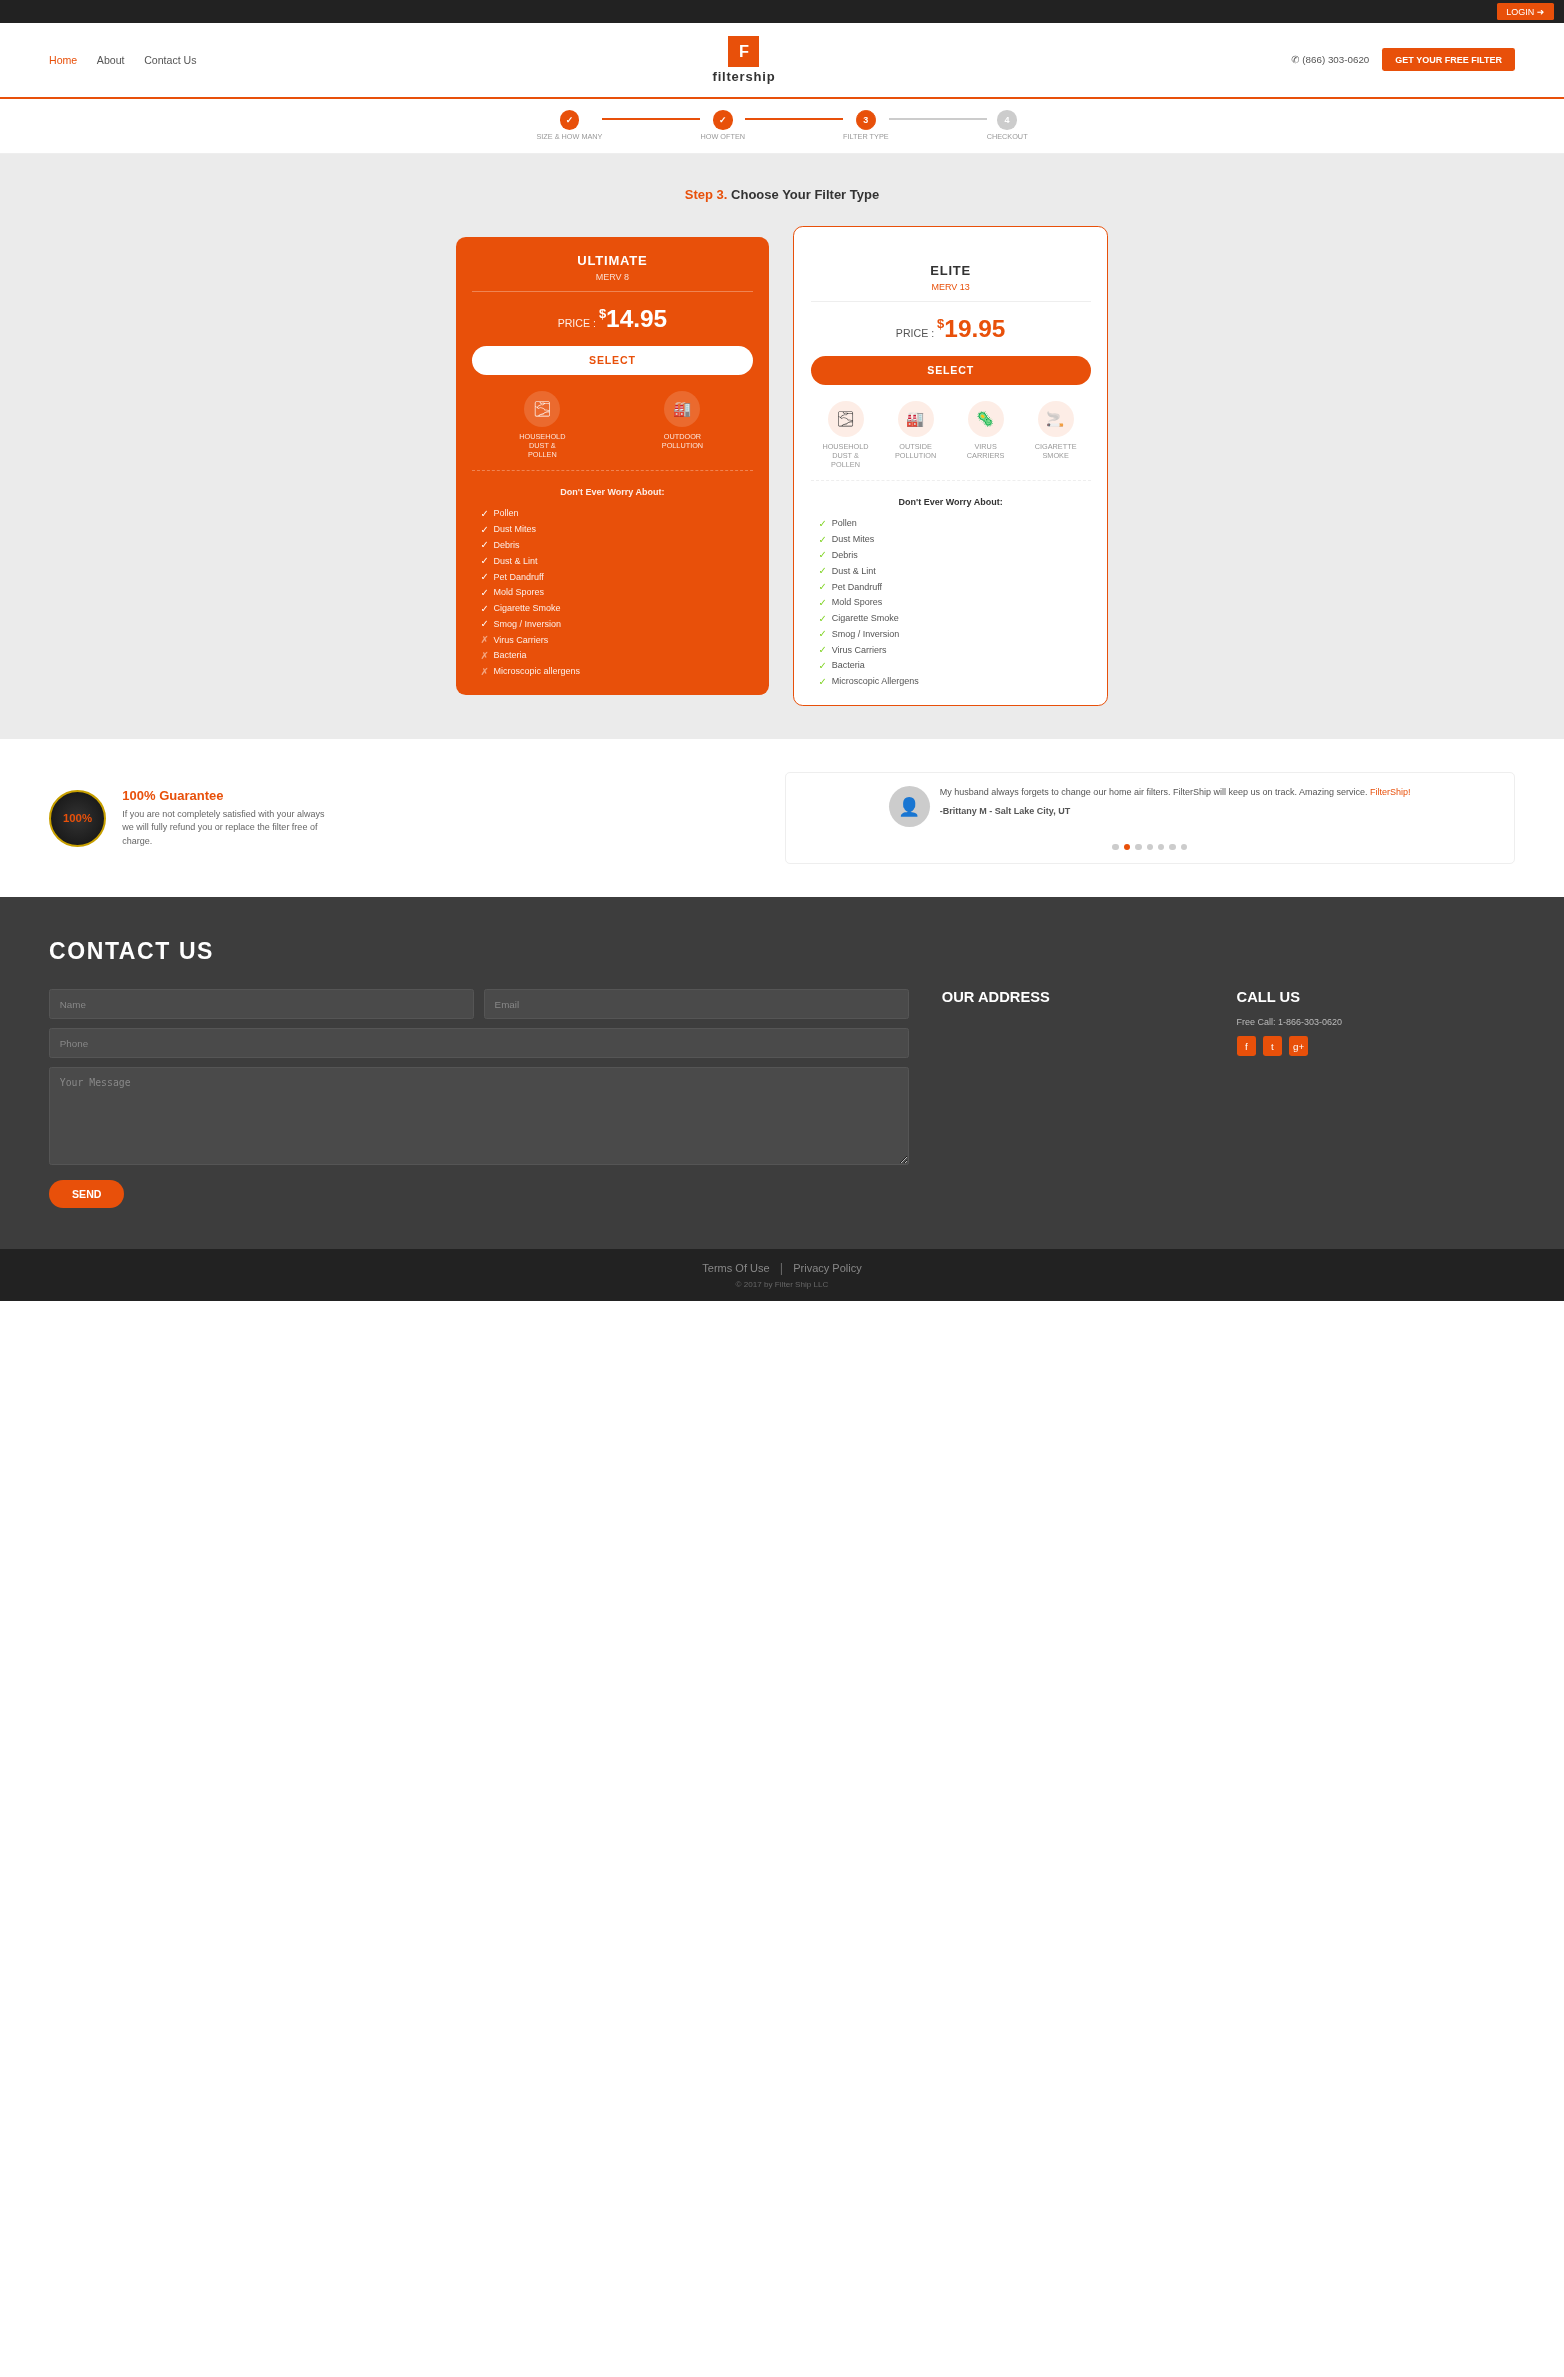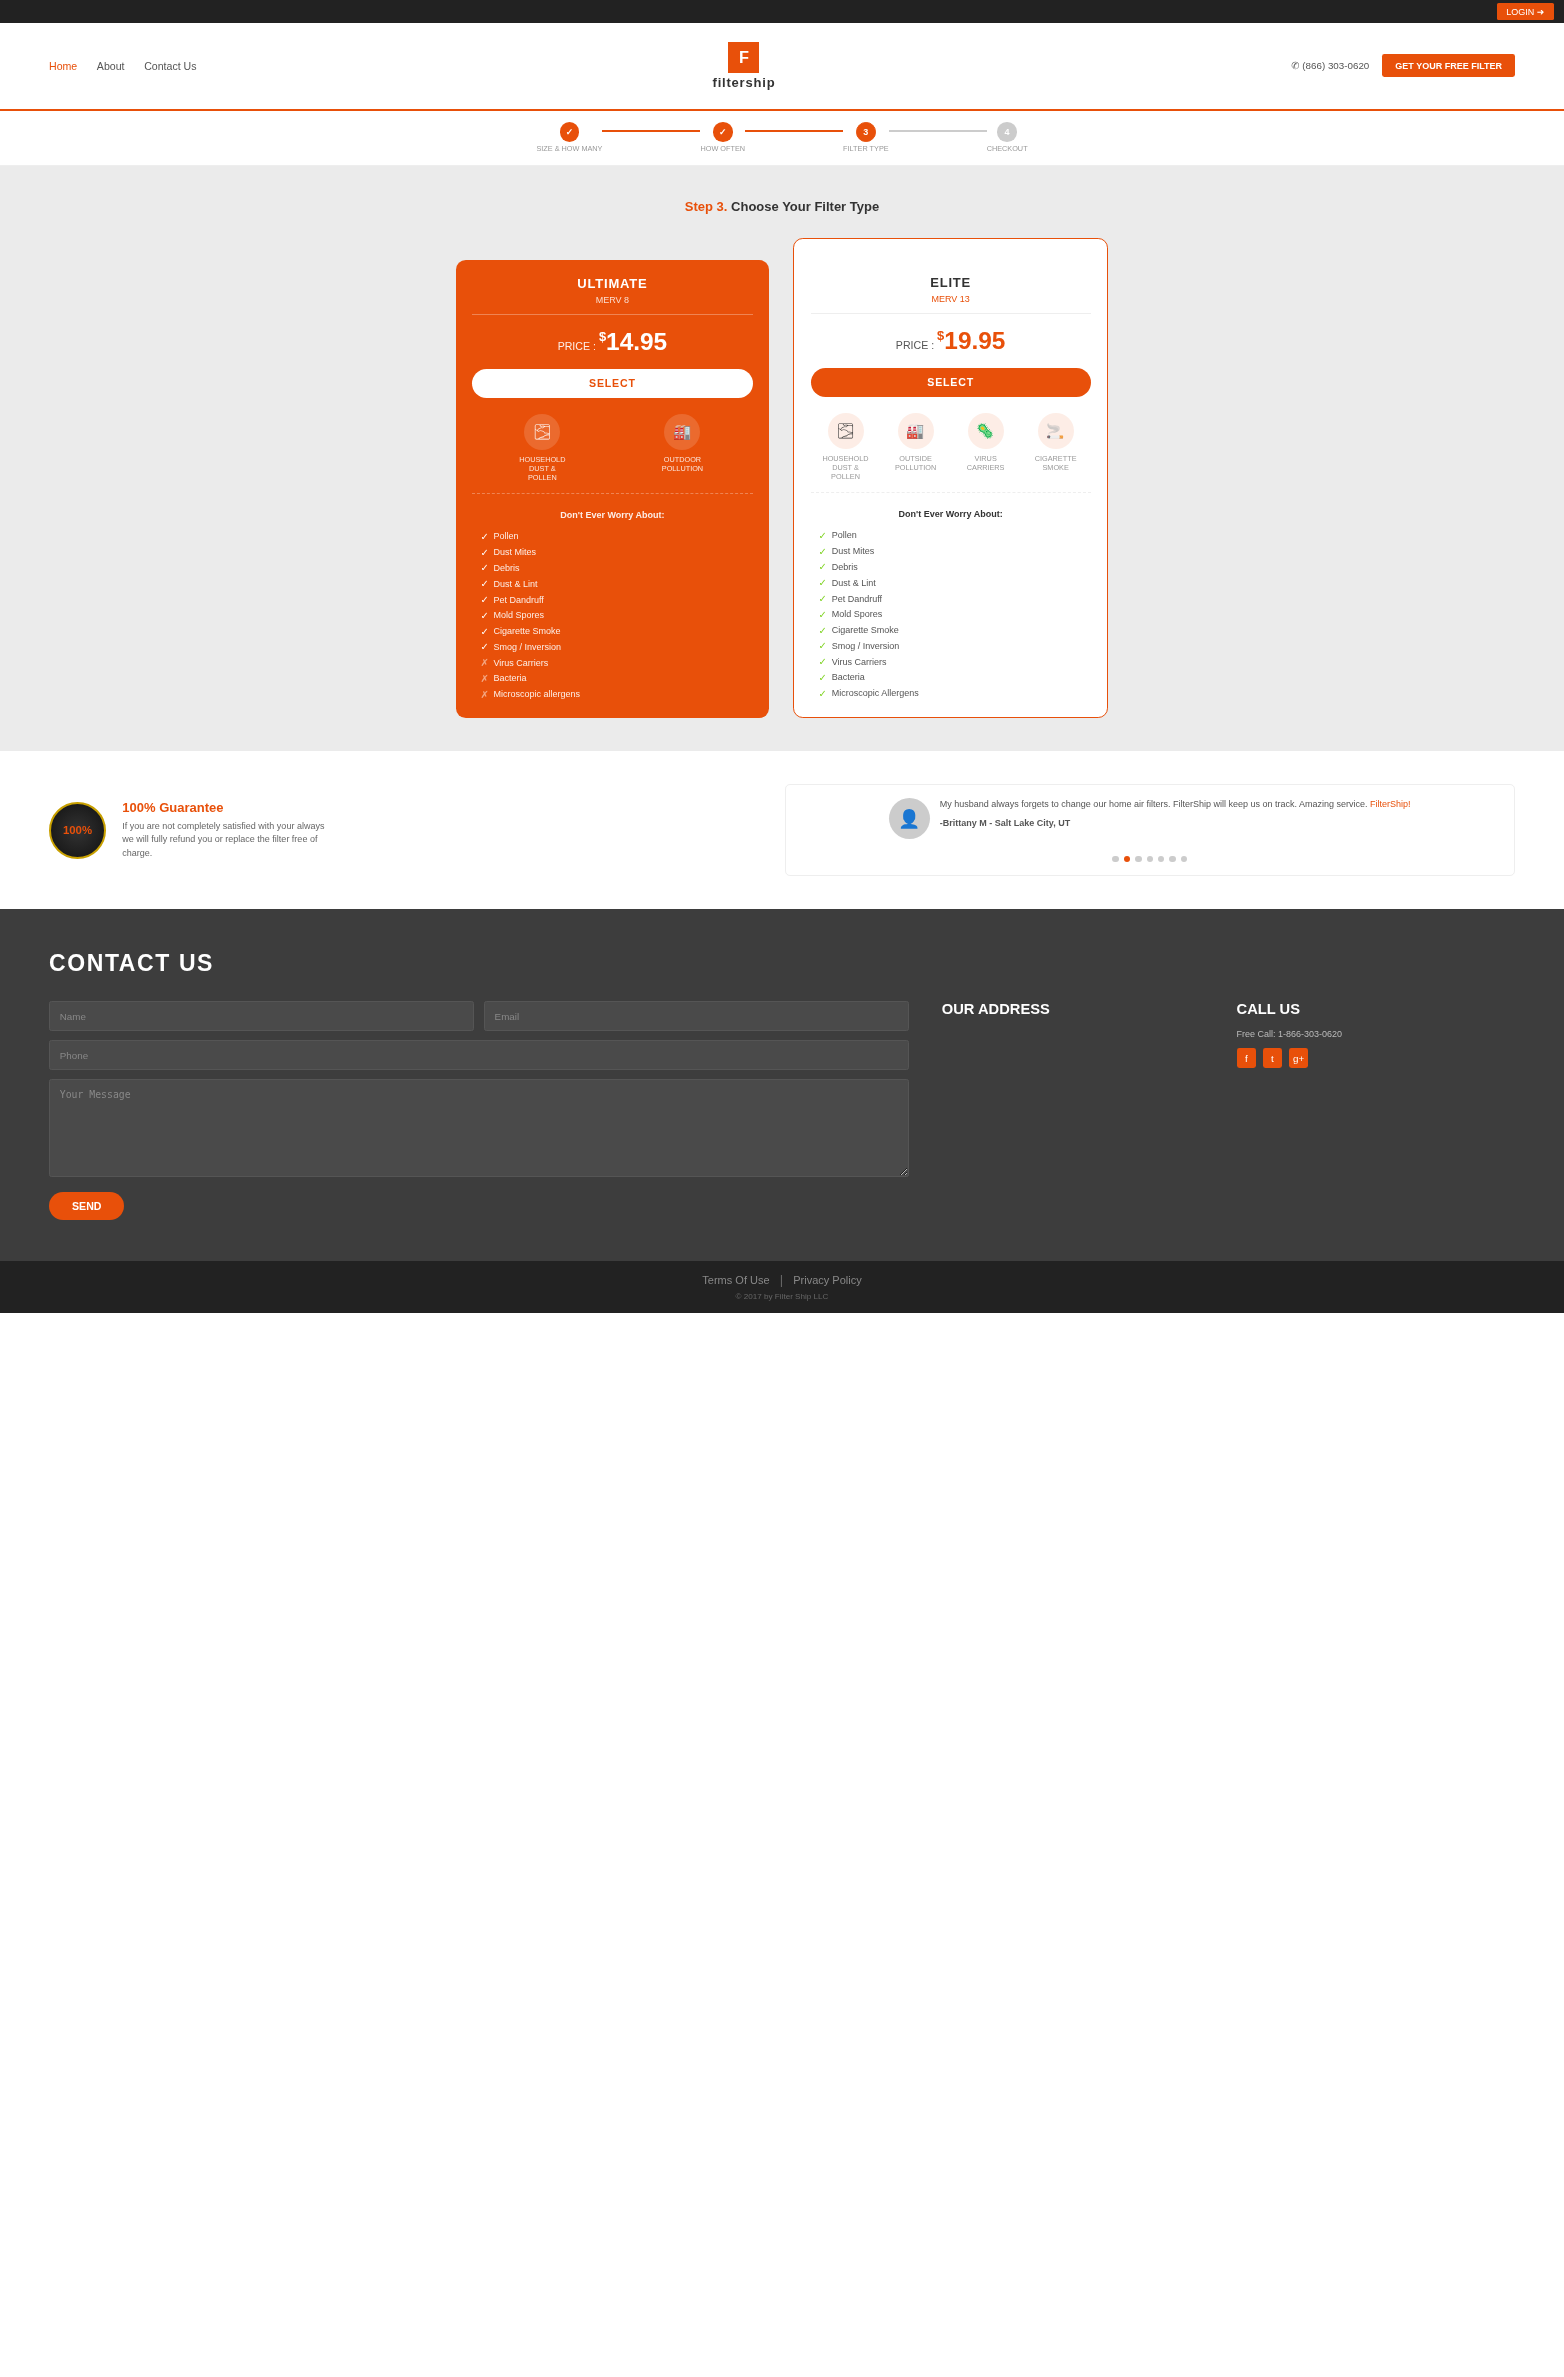--- a/index.html
+++ b/index.html
@@ -20,21 +20,21 @@
       font-size: 9px;
       cursor: pointer;
       border-radius: 1.6px;
     }
 
     
     .header {
       display: flex;
       align-items: center;
       justify-content: space-between;
-      padding: 19px 49px;
+      padding: 13px 49px;
       border-bottom: 2.4px solid #e8500a;
       gap: 48px;
     }
     .nav { display: flex; gap: 19.6px; align-items: center; }
     .nav a { text-decoration: none; color: #555; font-size: 10.6px; }
     .nav a.active { color: #e8500a; }
     .logo { text-align: center; }
     .logo-icon {
       width: 31px; height: 31px;
       background: #e8500a;
@@ -105,21 +105,21 @@
       margin-bottom: 24.4px;
       font-weight: normal;
     }
     .step-heading span { color: #e8500a; font-weight: bold; }
 
     
     .cards-container {
       display: flex;
       gap: 24.4px;
       justify-content: center;
-      align-items: flex-end;
+      align-items: center;
       max-width: 652px;
       margin: 0 auto;
     }
 
     
     .card-ultimate {
       background: #e8500a;
       border-radius: 9.8px;
       padding: 16.3px;
       flex: 1;

